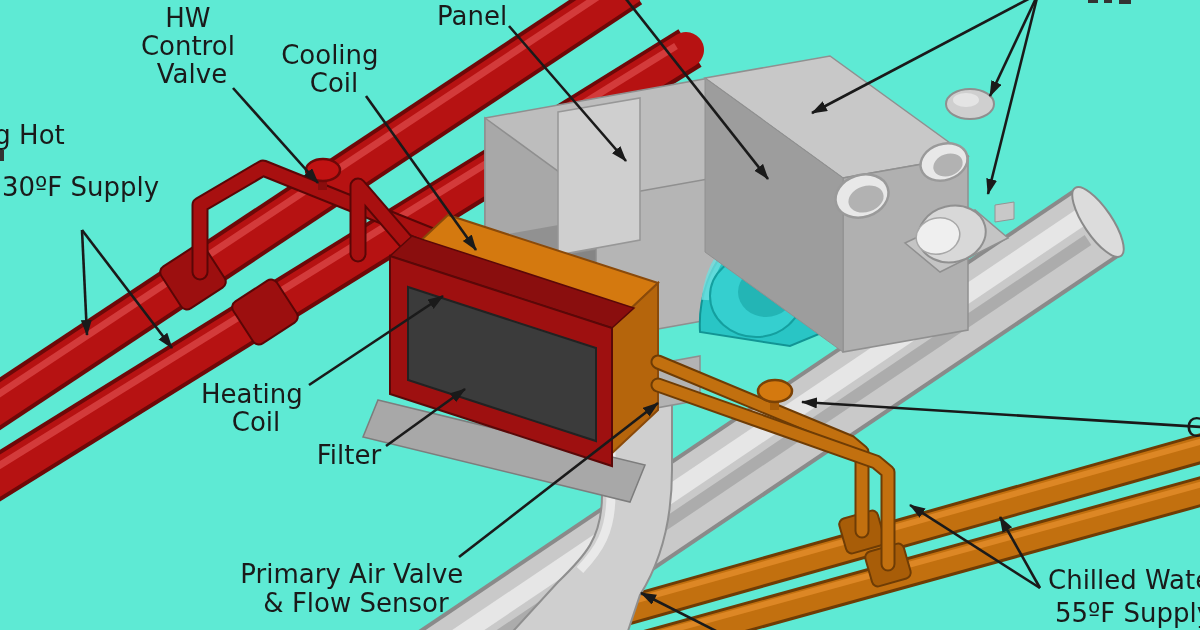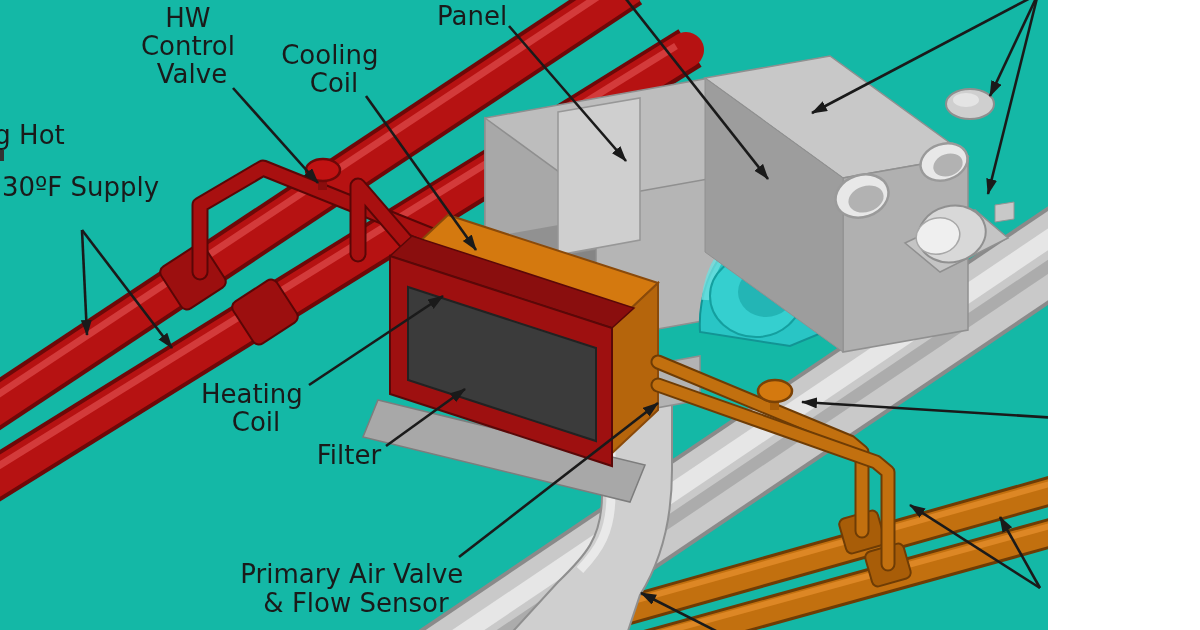--- a/index.html
+++ b/index.html
@@ -1,16 +1,16 @@
 <!DOCTYPE html>
 <html><head>
 <meta charset="utf-8">
 <style>
   html,body{margin:0;padding:0;background:#fff;}
-  .canvas{position:relative;width:1048px;height:630px;overflow:hidden;background:#14b8a6;
+  .canvas{position:relative;width:1200px;height:630px;overflow:hidden;background:#5eead4;
           font-family:"DejaVu Sans","Liberation Sans",sans-serif;}
   svg{display:block;}
   text{fill:#1a1a1a;font-family:"DejaVu Sans","Liberation Sans",sans-serif;
        font-size:26px;}
 </style>
 </head>
 <body>
 
 <div class="canvas">
 <svg width="1200" height="630" viewBox="0 0 1200 630">

